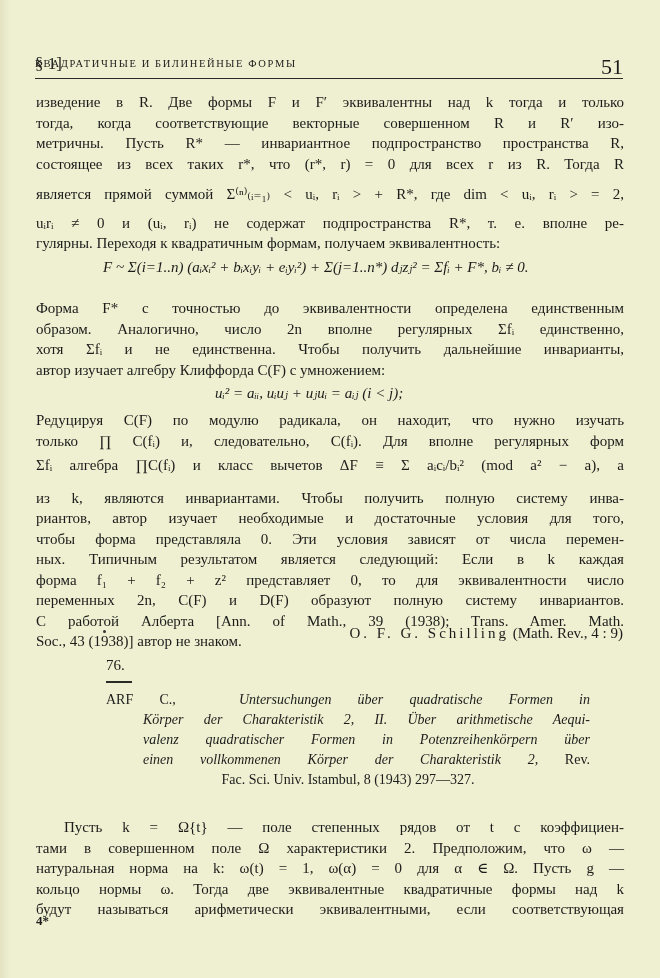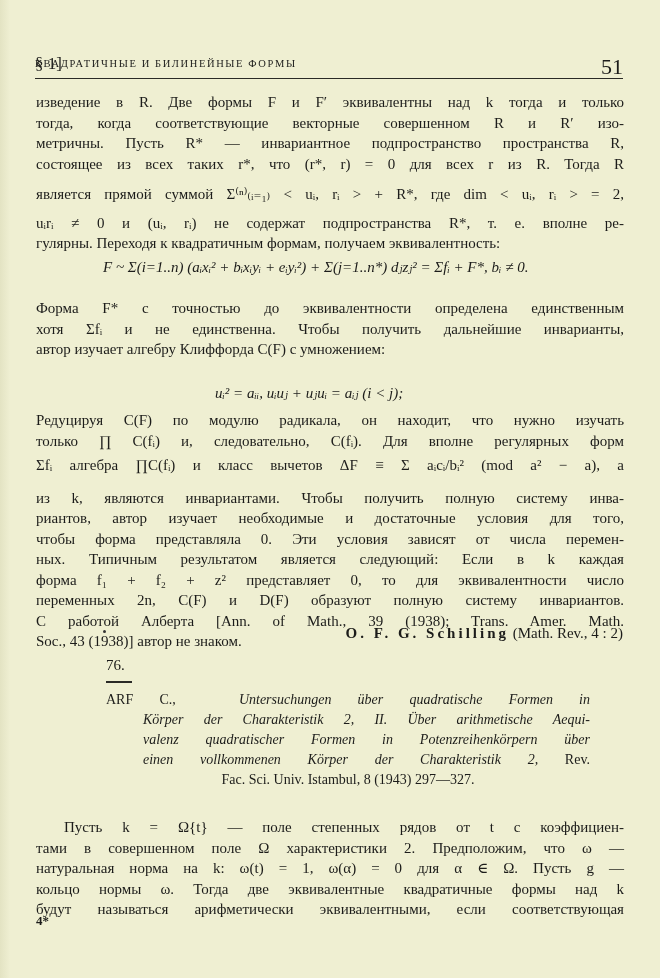--- a/index.html
+++ b/index.html
@@ -23,21 +23,21 @@
   .hdr-page { position: absolute; right: 0; top: 2px; font-size: 22px; }
   .body-text {
     position: absolute; left: 36px; width: 588px;
     font-size: 15px; line-height: 20.5px; text-align: justify;
   }
   .line { display: block; white-space: nowrap; text-align: justify; text-align-last: justify; }
   .line.last { text-align-last: left; }
   .i { font-style: italic; margin-left: 37px; }
   .formula { position: absolute; font-size: 15px; white-space: nowrap; }
   .sig-line { position: absolute; right: 37px; top: 625px; font-size: 15px; }
-  .spaced { letter-spacing: 3px; font-weight: bold; }
+  .spaced { letter-spacing: 3px; }
   .ref-num { position: absolute; left: 106px; top: 657px; font-size: 15px; }
   .ref-bar { position: absolute; left: 106px; top: 681px; width: 26px; height: 2px; background: #2a2a26; }
   .citation {
     position: absolute; left: 106px; width: 484px; top: 690px;
     font-size: 14px; line-height: 20px;
   }
   .citation .cen { display: block; text-align: center; }
   .foot { position: absolute; left: 36px; top: 913px; font-size: 13px; font-weight: bold; }
   .dot { position: absolute; width: 3px; height: 3px; border-radius: 50%; background: #333; }
 </style>
@@ -59,20 +59,21 @@
   <span class="line">состоящее из всех таких r*, что (r*, r) = 0 для всех r из R. Тогда R</span>
   <span class="line" style="margin-top:10px;">является прямой суммой Σ⁽ⁿ⁾₍ᵢ₌₁₎ &lt; uᵢ, rᵢ &gt; + R*, где dim &lt; uᵢ, rᵢ &gt; = 2,</span>
   <span class="line" style="margin-top:8px;">uᵢrᵢ ≠ 0 и (uᵢ, rᵢ) не содержат подпространства R*, т. е. вполне ре-</span>
   <span class="line last">гулярны. Переходя к квадратичным формам, получаем эквивалентность:</span>
 </div>
 
 <div class="formula i" style="left:66px; top:258px;">F ~ Σ(i=1..n) (aᵢxᵢ² + bᵢxᵢyᵢ + eᵢyᵢ²) + Σ(j=1..n*) dⱼzⱼ² = Σfᵢ + F*,  bᵢ ≠ 0.</div>
 
 <div class="body-text" style="top:298px;">
   <span class="line">Форма F* с точностью до эквивалентности определена единственным</span>
+  <span class="line">образом. Аналогично, число 2n вполне регулярных Σfᵢ единственно,</span>
   <span class="line">хотя Σfᵢ и не единственна. Чтобы получить дальнейшие инварианты,</span>
   <span class="line last">автор изучает алгебру Клиффорда C(F) с умножением:</span>
 </div>
 
 <div class="formula i" style="left:178px; top:384px;">uᵢ² = aᵢᵢ,  uᵢuⱼ + uⱼuᵢ = aᵢⱼ    (i &lt; j);</div>
 
 <div class="body-text" style="top:410px;">
   <span class="line">Редуцируя C(F) по модулю радикала, он находит, что нужно изучать</span>
   <span class="line">только ∏ C(fᵢ) и, следовательно, C(fᵢ). Для вполне регулярных форм</span>
   <span class="line" style="margin-top:4px;">Σfᵢ  алгебра  ∏C(fᵢ)  и  класс  вычетов  ΔF ≡ Σ aᵢcᵢ/bᵢ² (mod a² − a), a</span>
@@ -83,21 +84,21 @@
   <span class="line">форма f₁ + f₂ + z² представляет 0, то для эквивалентности число</span>
   <span class="line">переменных 2n, C(F) и D(F) образуют полную систему инвариантов.</span>
   <span class="line">С работой Алберта [Ann. of Math., 39 (1938); Trans. Amer. Math.</span>
   <span class="line last">Soc., 43 (1938)] автор не знаком.</span>
 </div>
 
 <div class="dot" style="left:103px; top:630px;"></div>
 
 <div class="sig-line">
   <span class="spaced">O. F. G. Schilling</span>
-  <span>(Math. Rev., 4 : 2)</span>
+  <span>(Math. Rev., 4 : 9)</span>
 </div>
 
 <div class="ref-num">76.</div>
 <div class="ref-bar"></div>
 
 <div class="citation">
   <span class="line"><span>ARF C.,</span> <span class="i">Untersuchungen über quadratische Formen in</span></span>
   <span class="line i">Körper der Charakteristik 2, II. Über arithmetische Aequi-</span>
   <span class="line i">valenz quadratischer Formen in Potenzreihenkörpern über</span>
   <span class="line"><span class="i">einen vollkommenen Körper der Charakteristik 2,</span> <span>Rev.</span></span>

